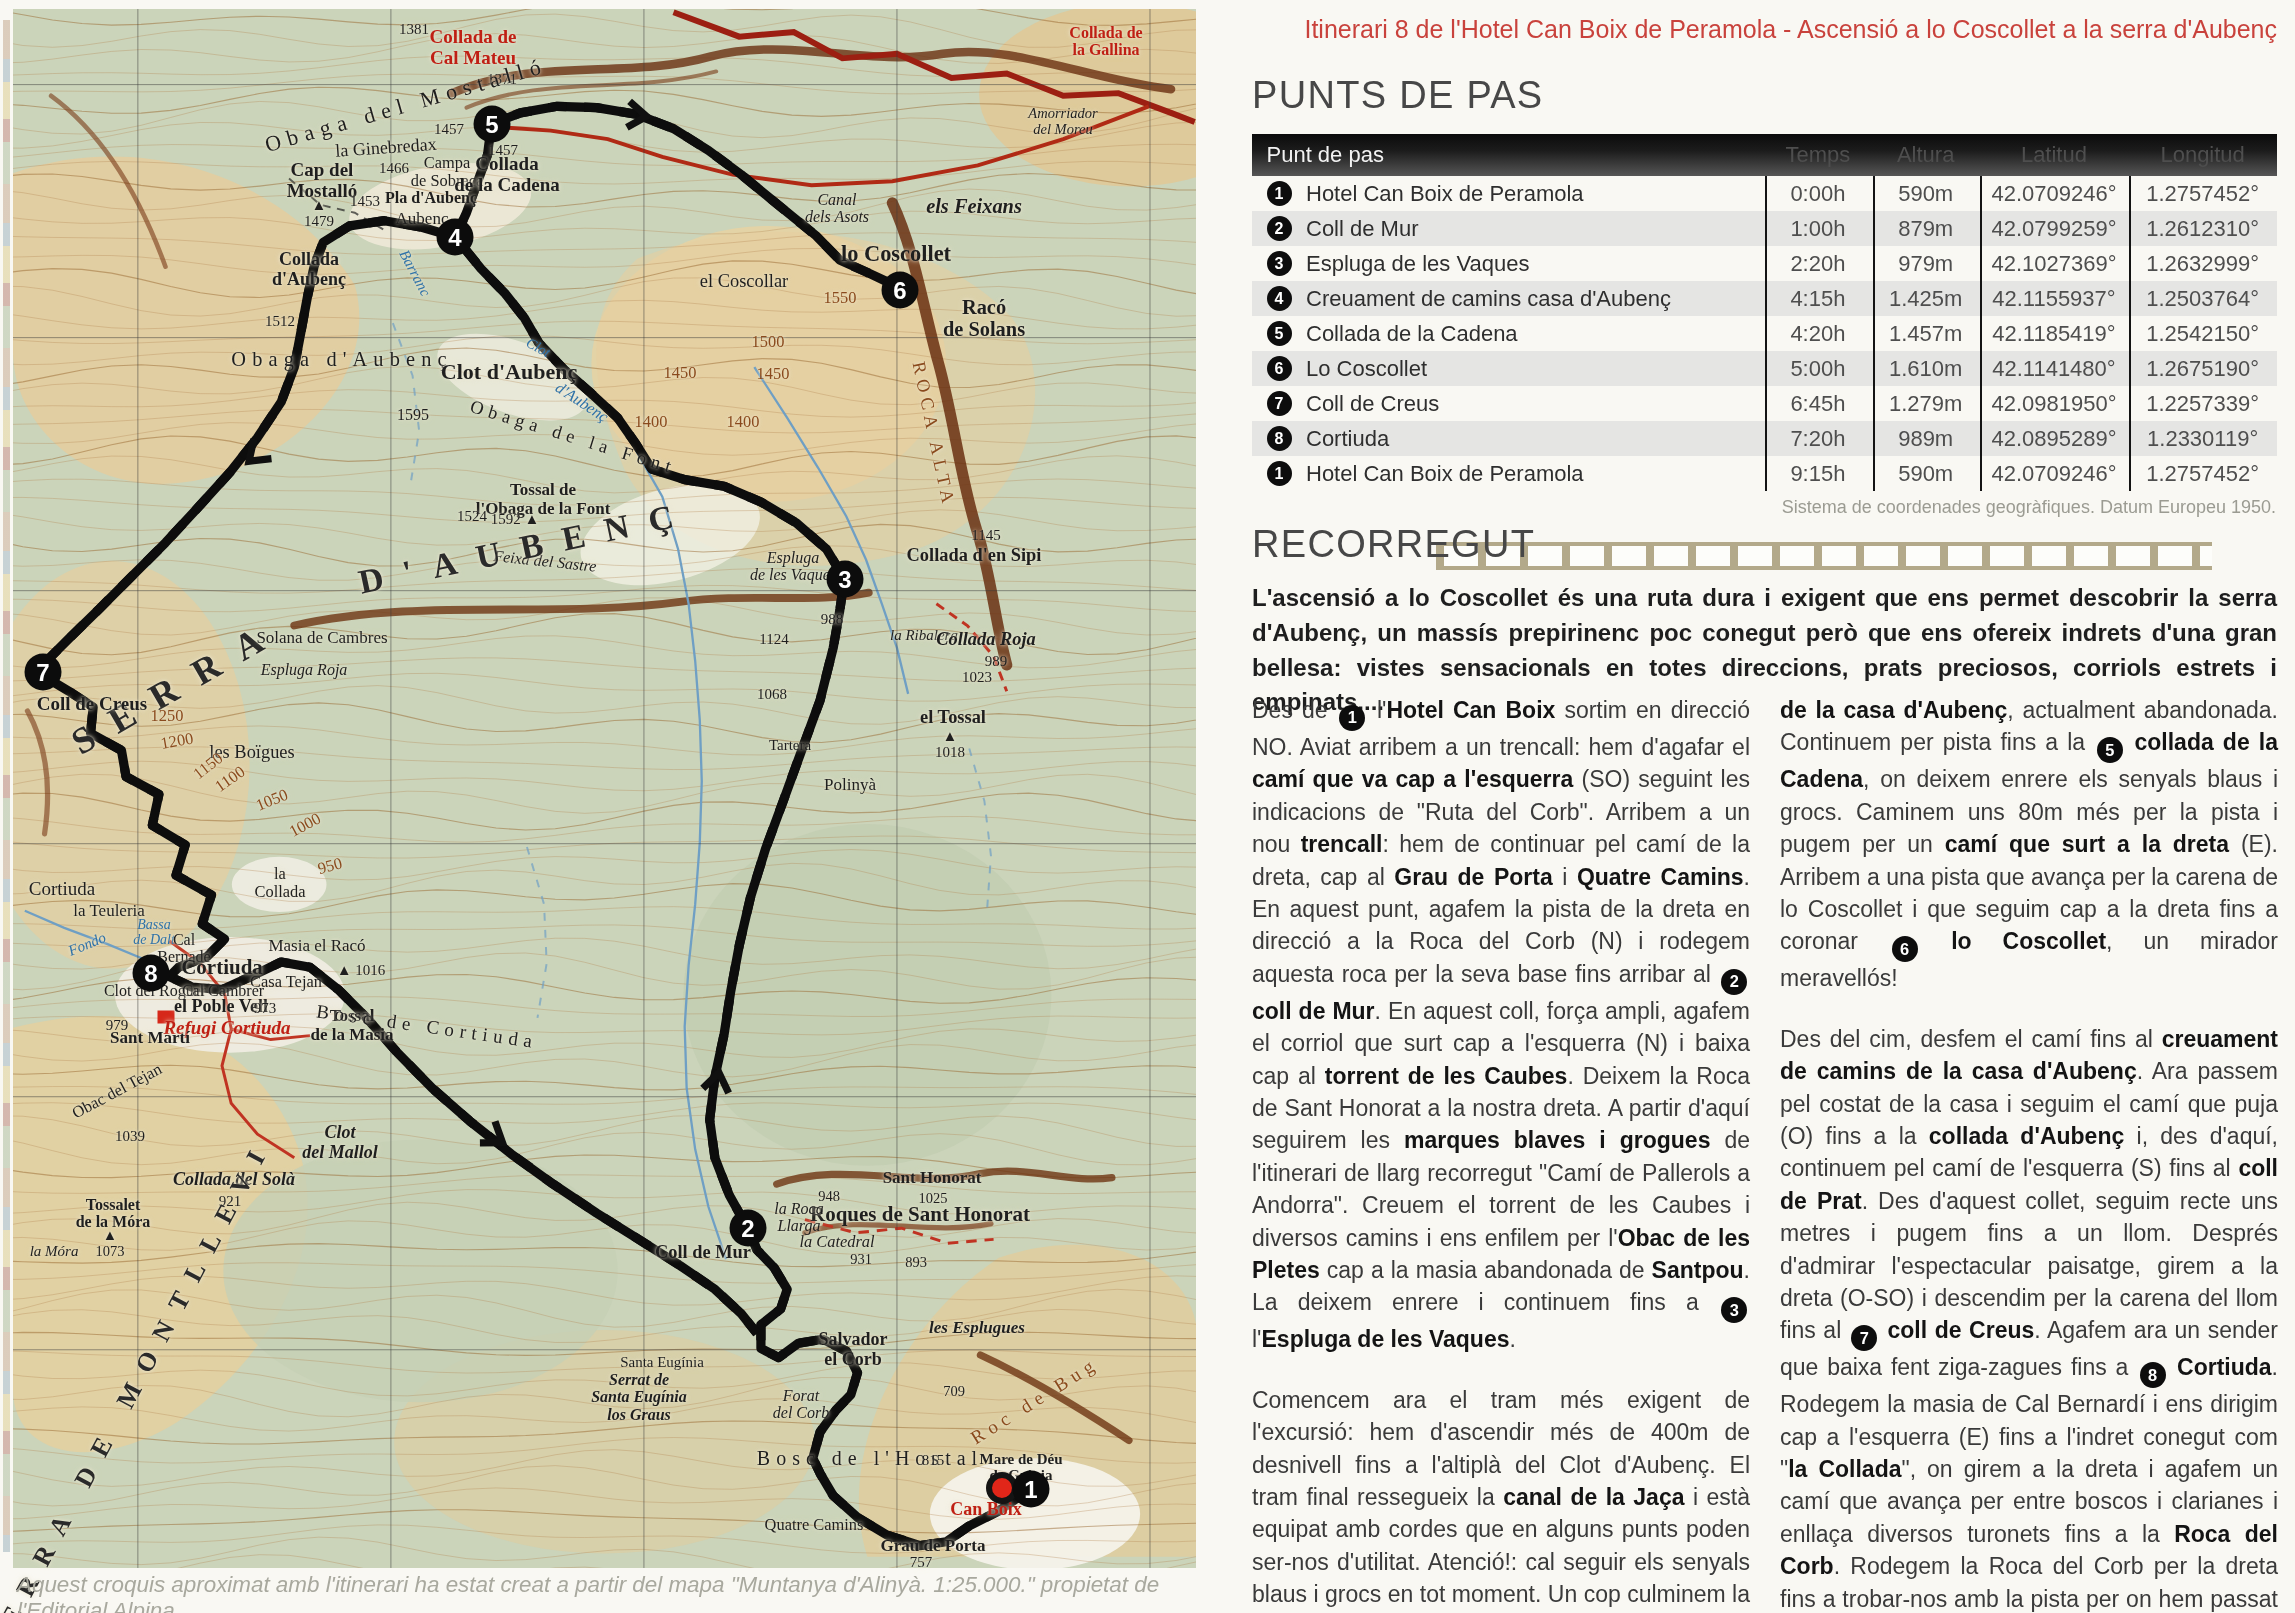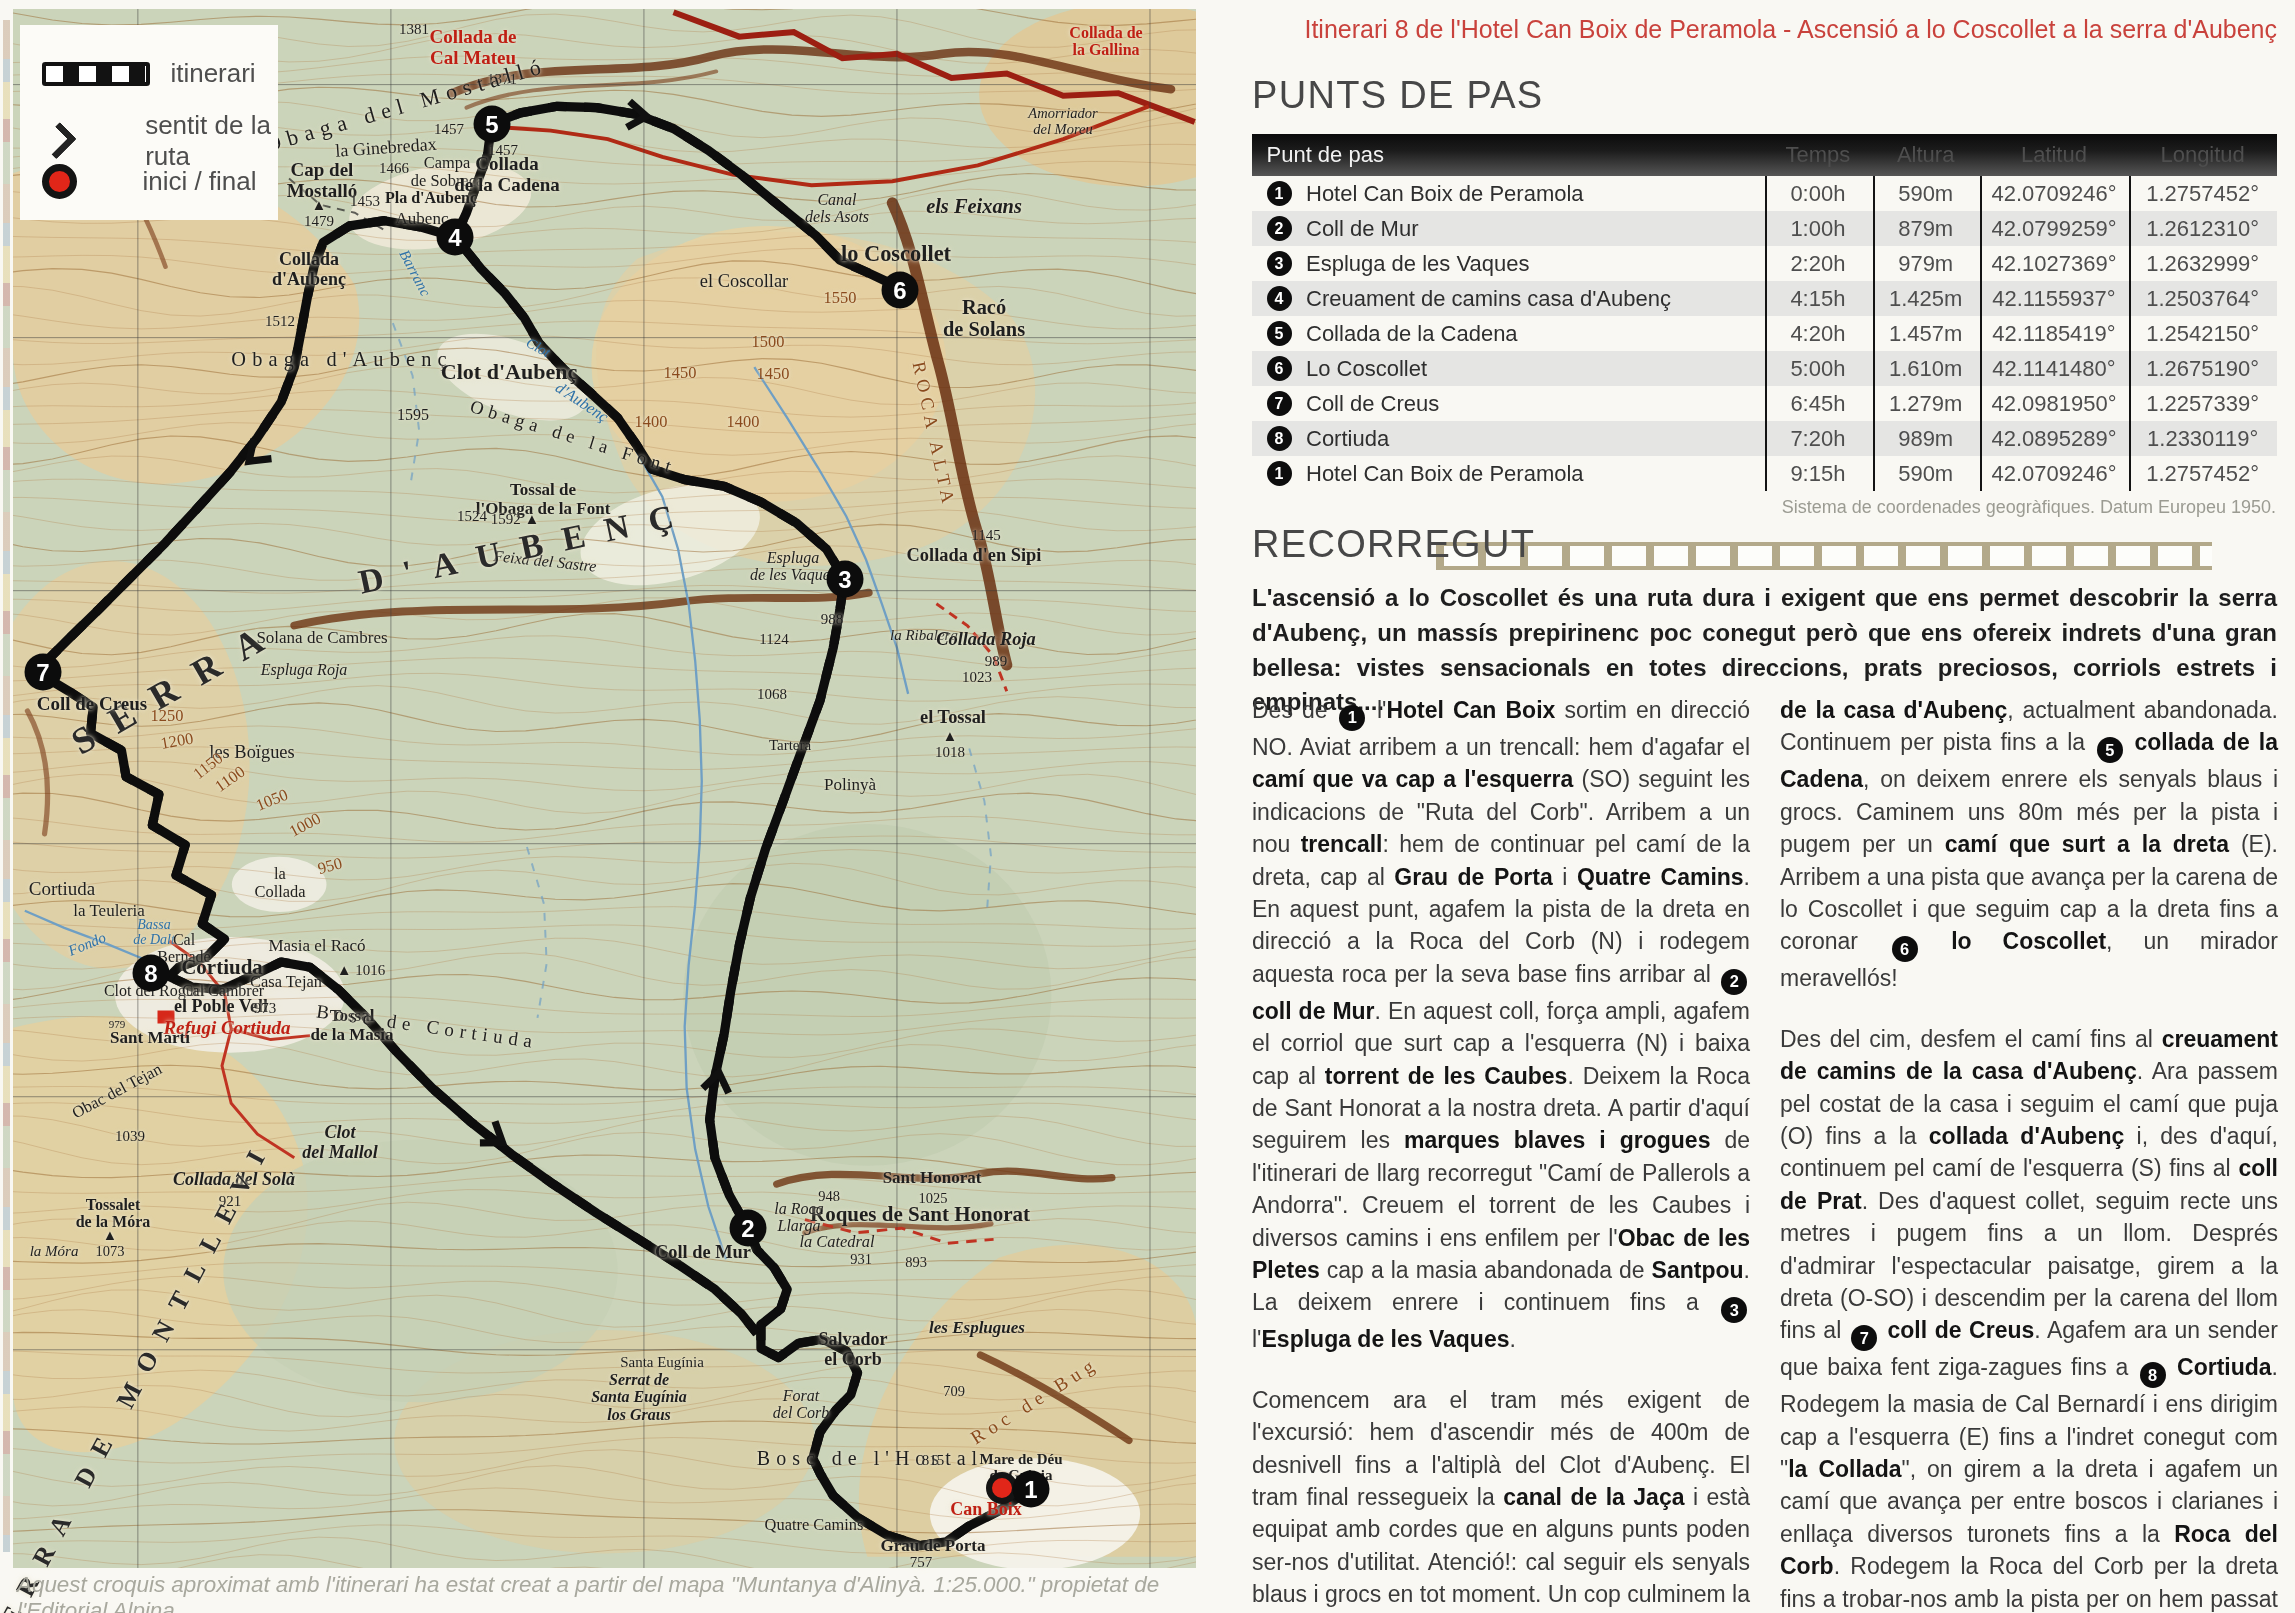--- a/index.html
+++ b/index.html
@@ -348,21 +348,21 @@
 Bernadé</div>
         <div class="mlab b" style="left: 209px; top: 958px; font-size: 21px; transform: translate(-50%, -50%) rotate(0deg);">Cortiuda</div>
         <div class="mlab " style="left: 304px; top: 937px; font-size: 17px; transform: translate(-50%, -50%) rotate(0deg);">Masia el Racó</div>
         <div class="mlab " style="left: 273px; top: 973px; font-size: 16.4px; transform: translate(-50%, -50%) rotate(0deg);">Casa Tejan</div>
         <div class="mlab " style="left: 142px; top: 982px; font-size: 16px; transform: translate(-50%, -50%) rotate(0deg);">Clot del Roguer</div>
         <div class="mlab " style="left: 210px; top: 982px; font-size: 16px; transform: translate(-50%, -50%) rotate(0deg);">Cal Cambrer</div>
         <div class="mlab b" style="left: 208px; top: 998px; font-size: 18px; transform: translate(-50%, -50%) rotate(0deg);">el Poble Vell</div>
         <div class="mlab " style="left: 252px; top: 999px; font-size: 15px; transform: translate(-50%, -50%) rotate(0deg);">973</div>
         <div class="mlab red b i" style="left: 214px; top: 1019px; font-size: 19px; transform: translate(-50%, -50%) rotate(0deg);">Refugi Cortiuda</div>
         <div class="mlab b" style="left: 137px; top: 1029px; font-size: 17px; transform: translate(-50%, -50%) rotate(0deg);">Sant Martí</div>
-        <div class="mlab " style="left: 104px; top: 1016px; font-size: 11px; transform: translate(-50%, -50%) rotate(0deg);">979</div>
+        <div class="mlab " style="left: 104px; top: 1016px; font-size: 15px; transform: translate(-50%, -50%) rotate(0deg);">979</div>
         <div class="mlab b" style="left: 339px; top: 1016px; font-size: 17px; transform: translate(-50%, -50%) rotate(0deg);">Tossal
 de la Masia</div>
         <div class="mlab " style="left: 348px; top: 961px; font-size: 15px; transform: translate(-50%, -50%) rotate(0deg);">▲ 1016</div>
         <div class="mlab sp" style="left: 414px; top: 1018px; font-size: 19px; transform: translate(-50%, -50%) rotate(8deg);">Bosc de Cortiuda</div>
         <div class="mlab b i" style="left: 327px; top: 1133px; font-size: 18px; transform: translate(-50%, -50%) rotate(0deg);">Clot
 del Mallol</div>
         <div class="mlab b i" style="left: 221px; top: 1171px; font-size: 18px; transform: translate(-50%, -50%) rotate(0deg);">Collada del Solà</div>
         <div class="mlab " style="left: 217px; top: 1192px; font-size: 15px; transform: translate(-50%, -50%) rotate(0deg);">921</div>
         <div class="mlab " style="left: 117px; top: 1127px; font-size: 15px; transform: translate(-50%, -50%) rotate(0deg);">1039</div>
         <div class="mlab " style="left: 104px; top: 1082px; font-size: 16.4px; transform: translate(-50%, -50%) rotate(-28deg);">Obac del Tejan</div>
@@ -409,34 +409,20 @@
         <div class="mapwp" style="left: 442px; top: 228px;">4</div>
         <div class="mapwp" style="left: 479px; top: 115px;">5</div>
         <div class="mapwp" style="left: 887px; top: 281px;">6</div>
         <div class="mapwp" style="left: 30px; top: 663px;">7</div>
         <div class="mapwp" style="left: 138px; top: 964px;">8</div>
         <div class="startdot" style="left: 989px; top: 1479px;"></div>
         <div class="redhouse" style="left: 153px; top: 1008px;"></div>
       </div>
   </div>
 
-  <div class="legend">
-    <div class="leg-item" style="top:33px">
-      <div class="sym-itin"></div>
-      <div class="leg-label">itinerari</div>
-    </div>
-    <div class="leg-item" style="top:85px">
-      <div class="sym-arrow"></div>
-      <div class="leg-label" style="margin-left:55px">sentit de la ruta</div>
-    </div>
-    <div class="leg-item" style="top:139px">
-      <div class="sym-dot"></div>
-      <div class="leg-label" style="margin-left:45px">inici / final</div>
-    </div>
-  </div>
 
   <div class="map-caption">Aquest croquis aproximat amb l'itinerari ha estat creat a partir del mapa "Muntanya d'Alinyà. 1:25.000." propietat de l'Editorial Alpina.</div>
 
   <div class="doc-title">Itinerari 8 de l'Hotel Can Boix de Peramola - Ascensió a lo Coscollet a la serra d'Aubenç</div>
 
   <div class="sec-head" style="left:1252px;top:74px">PUNTS DE PAS</div>
 
   <div class="wtable">
     <div class="thead">
       <div class="tc name">Punt de pas</div>

